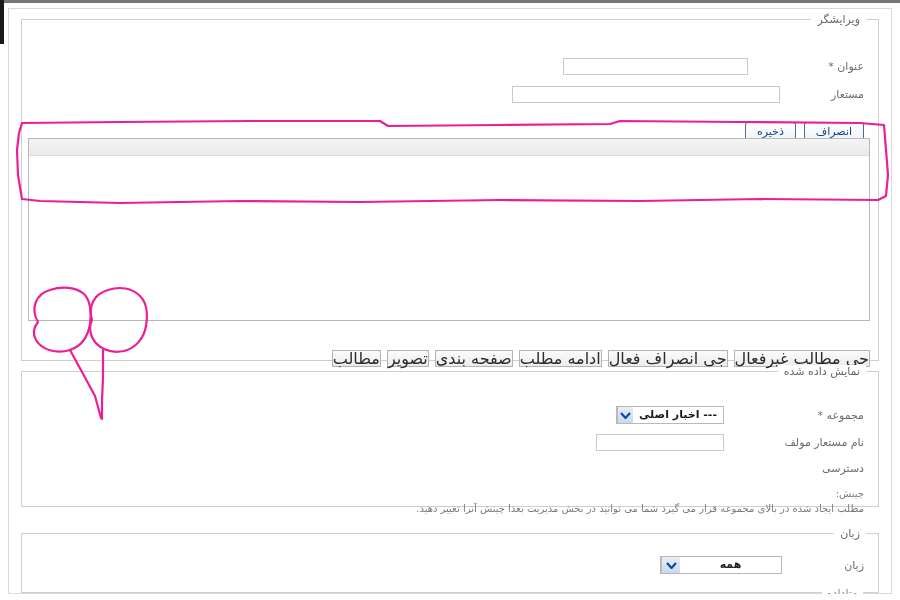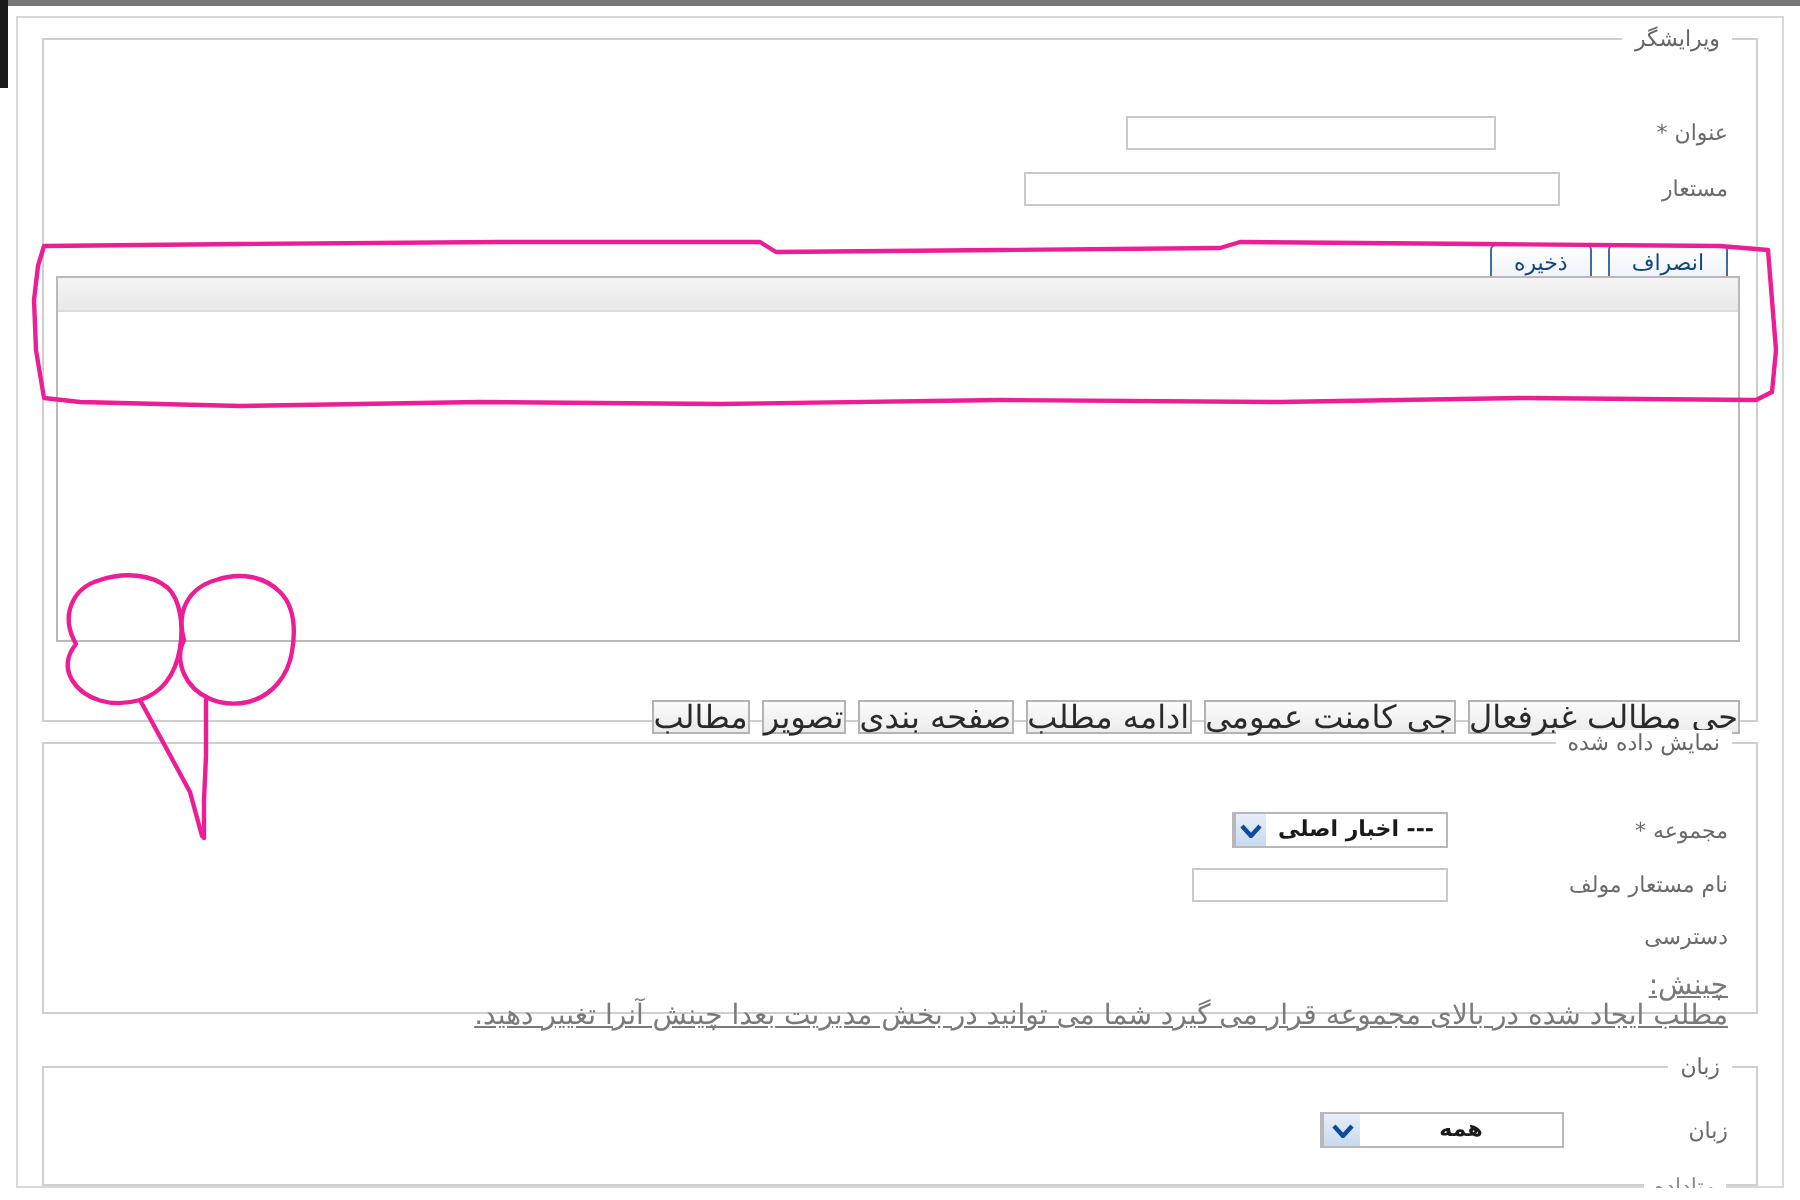--- a/index.html
+++ b/index.html
@@ -208,25 +208,24 @@
 
   #row-access { right: 14px; top: 90px; }
   #row-access .field-label { width: 132px; }
   #access-select { width: 128px; margin-right: 8px; }
 
   #order-hint {
     position: absolute;
     right: 14px;
     top: 114px;
     text-align: right;
-    font-size: 14px;
+    font-size: 10px;
     color: #7a7a7a;
     line-height: 15px;
     width: 830px;
-    text-decoration: underline;
   }
 
   
   #lang-fieldset {
     left: 12px; top: 524px;
     width: 858px; height: 60px;
   }
   #row-lang { right: 14px; top: 22px; }
   #row-lang .field-label { width: 74px; }
   #lang-select { width: 122px; margin-right: 8px; }
@@ -280,21 +279,21 @@
       <button class="btn">ذخیره</button>
     </div>
 
     <div id="editor-box">
       <div id="editor-toolbar-strip"></div>
       <div id="editor-canvas"></div>
     </div>
 
     <div id="insert-toolbar">
       <button class="tb-btn">جی مطالب غیرفعال</button>
-      <button class="tb-btn">جی کامنت عمومی</button>
+      <button class="tb-btn">جی انصراف فعال</button>
       <button class="tb-btn">ادامه مطلب</button>
       <button class="tb-btn">صفحه بندی</button>
       <button class="tb-btn">تصویر</button>
       <button class="tb-btn">مطالب</button>
     </div>
   </div>
 
   <div class="fs" id="display-fieldset">
     <span class="fs-legend">نمایش داده شده</span>
 

